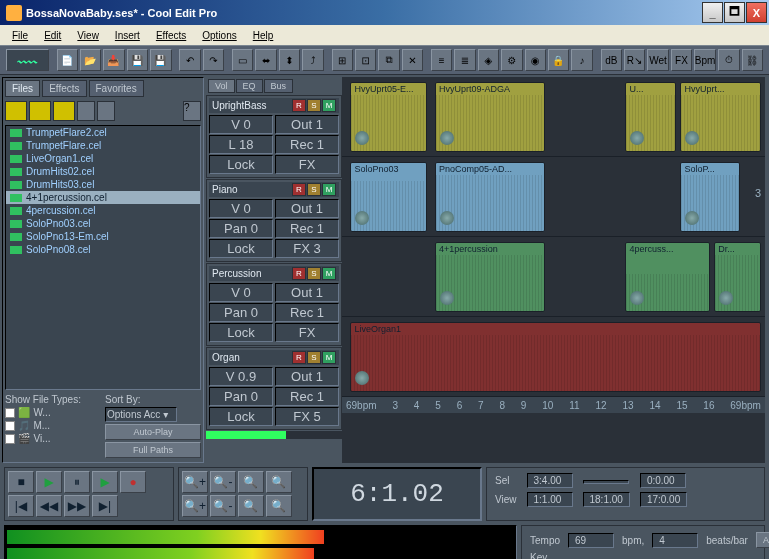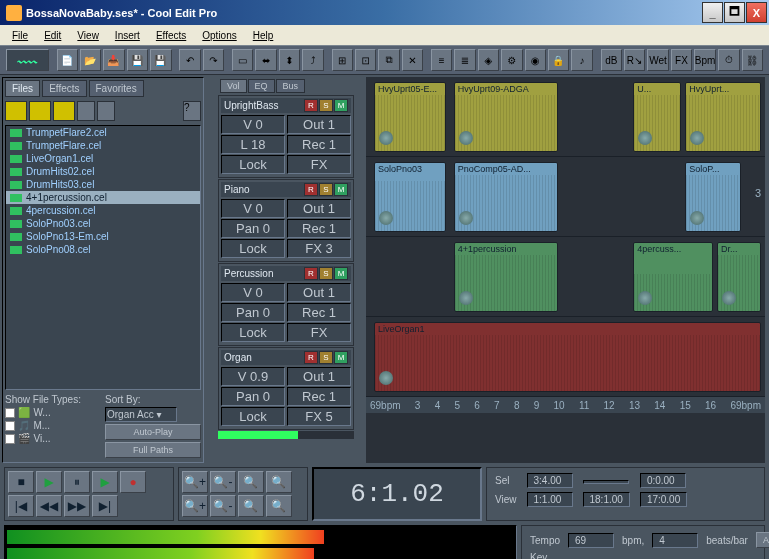--- a/index.html
+++ b/index.html
@@ -32,21 +32,21 @@
 .file-item.selected { background: #9ab0c0; color: #102030; }
 .file-icon { width: 12px; height: 8px; background: #30c060; }
 .filter-row { display: flex; gap: 4px; margin-bottom: 2px; font-size: 9px; color: #c0c8d0; }
 .filter-col { display: flex; flex-direction: column; gap: 2px; flex: 1; }
 .chk-row { display: flex; align-items: center; gap: 3px; color: #c0c8d0; }
 .chk { width: 10px; height: 10px; background: #000; border: 1px solid #888; display: inline-block; }
 .chk.on { background: #fff; }
 .sm-btn { padding: 2px 6px; background: #6a7582; border: 1px solid; border-color: #8a95a2 #3a4048 #3a4048 #8a95a2; color: #c0c8d0; font-size: 9px; cursor: pointer; text-align: center; }
 .sm-select { background: #3a4550; border: 1px inset #2a3038; color: #c0c8d0; padding: 1px; width: 72px; }
 
-.track-panel { width: 136px; background: #4a5560; margin: 2px 12px; }
+.track-panel { width: 136px; background: #4a5560; margin: 2px 0; }
 .track-tabs { display: flex; gap: 1px; padding: 2px; }
 .tt { padding: 1px 6px; background: #556070; border: 1px solid #2a3038; color: #c0c8d0; font-size: 9px; cursor: pointer; }
 .tt.active { background: #6a7582; }
 .track-strip { border: 1px solid #2a3038; margin-bottom: 1px; background: #4a5560; padding: 2px; }
 .track-name { background: #3a4550; color: #e0e8f0; padding: 1px 3px; margin-bottom: 2px; display: flex; justify-content: space-between; align-items: center; }
 .rsm { display: flex; gap: 1px; }
 .rsm-btn { width: 14px; height: 13px; background: #556070; border: 1px solid #2a3038; color: #c0c8d0; font-size: 8px; display: flex; align-items: center; justify-content: center; cursor: pointer; }
 .rsm-btn.r { background: #a03030; color: white; }
 .rsm-btn.s { background: #a08030; color: white; }
 .rsm-btn.m { background: #30a060; color: white; }
@@ -176,21 +176,21 @@
       </div>
     <div class="filter-row">
       <div class="filter-col">
         <span>Show File Types:</span>
         <div class="chk-row"><span class="chk on"></span>🟩 <span>W...</span></div>
         <div class="chk-row"><span class="chk on"></span>🎵 <span>M...</span></div>
         <div class="chk-row"><span class="chk on"></span>🎬 <span>Vi...</span></div>
       </div>
       <div class="filter-col">
         <span>Sort By:</span>
-        <div class="sm-select"><span>Organ Acc</span> ▾</div>
+        <div class="sm-select"><span>Options Acc</span> ▾</div>
         <div class="sm-btn">Auto-Play</div>
         <div class="sm-btn">Full Paths</div>
       </div>
     </div>
   </div>
 
   <div class="track-panel">
     <div class="track-tabs">
       <div class="tt active">Vol</div>
       <div class="tt">EQ</div>

